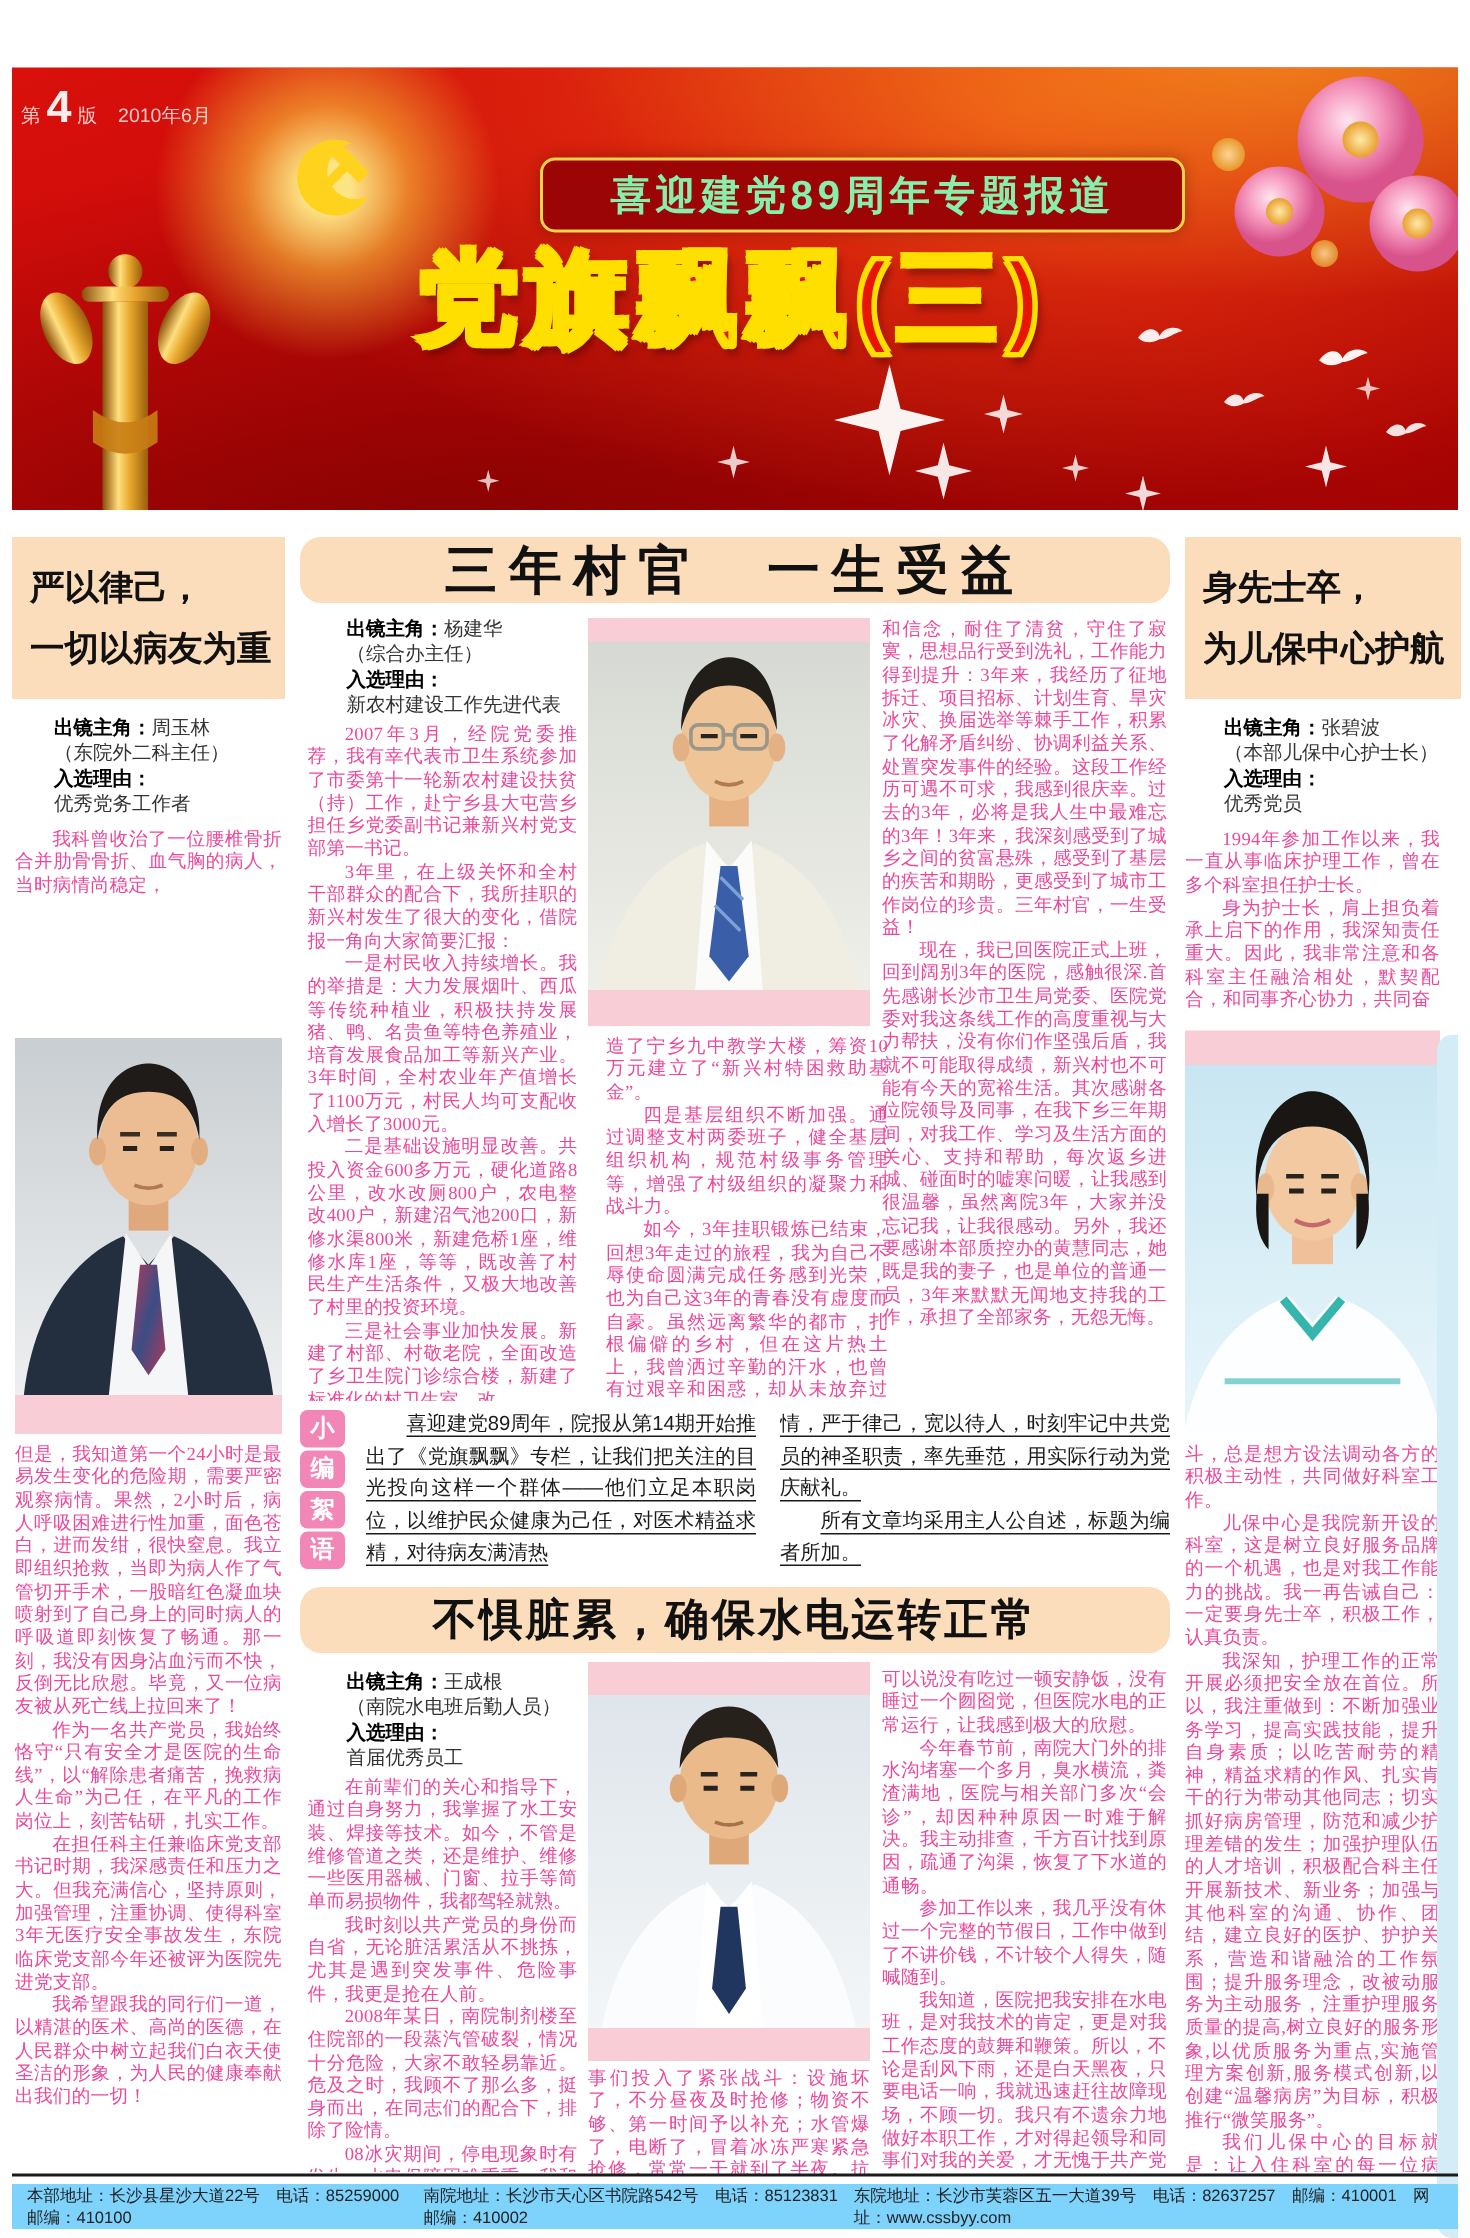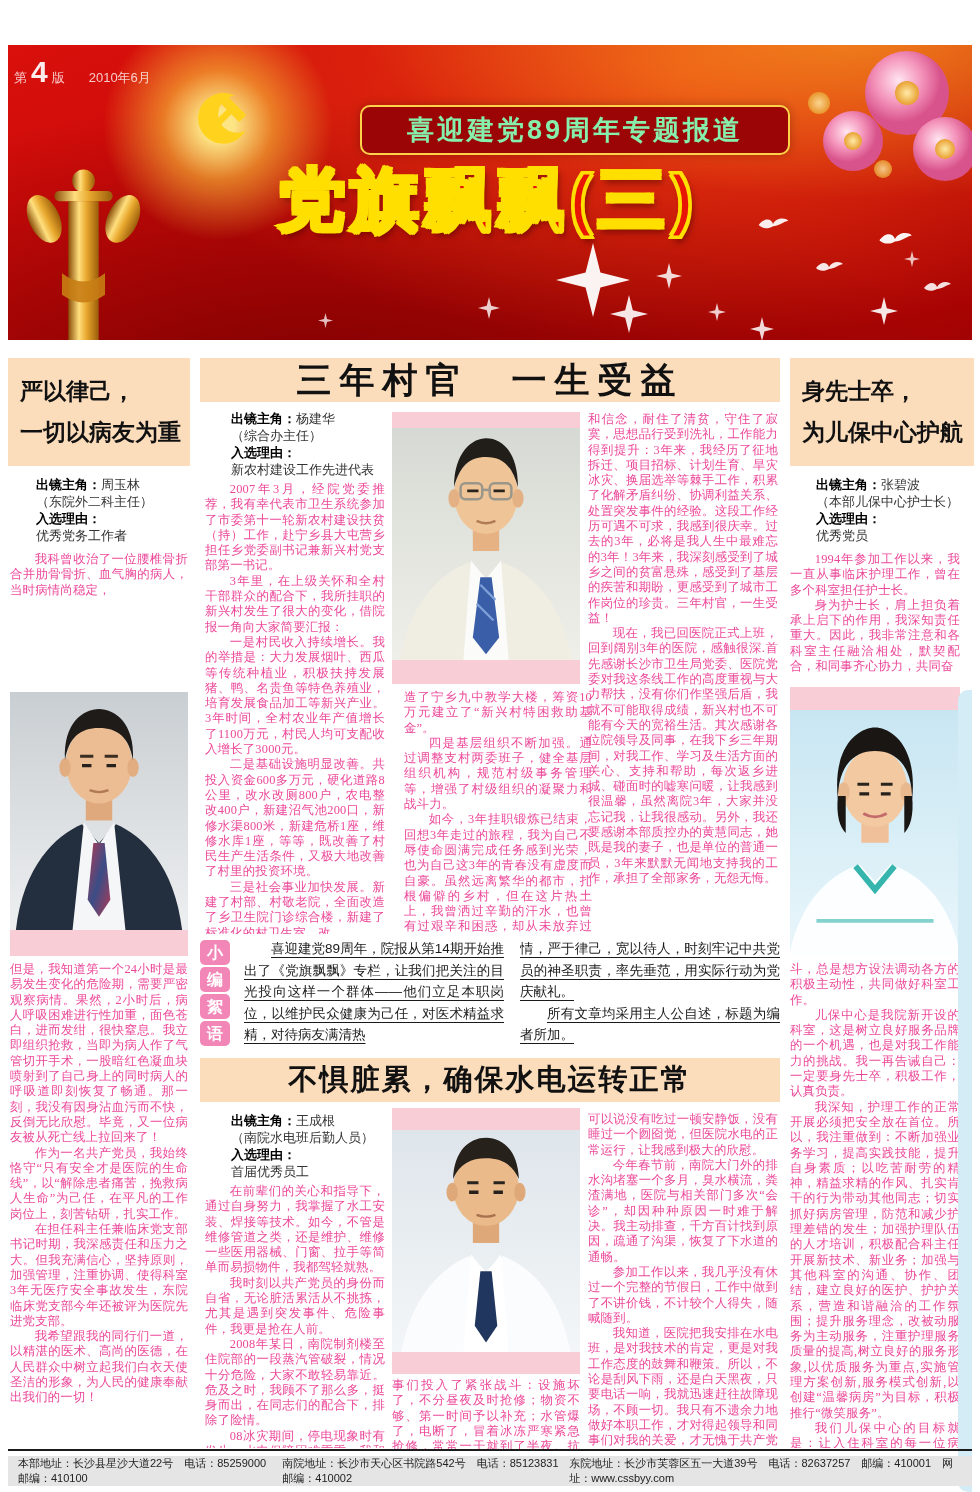--- a/index.html
+++ b/index.html
@@ -25,21 +25,21 @@
   .main-title{left:150px;top:112px;width:660px;text-align:center;
     font:bold 68px/1.25 "Liberation Sans",sans-serif;color:#e81507;letter-spacing:5px;
     -webkit-text-stroke:3px #ffdf00;
     text-shadow:0 0 2px #ffdf00,2px 2px 0 #ffdf00,-2px -2px 0 #ffdf00,2px -2px 0 #ffdf00,-2px 2px 0 #ffdf00,3px 5px 6px rgba(70,0,0,.55);}
   .sparkle{position:absolute;}
   .dove{position:absolute;}
   
   .side-head{background:#fbdcbb;padding:13px 8px 9px 12px;
     font:bold 23px/1.8 "Liberation Sans",sans-serif;color:#111;}
   .band{background:#fbdcbb;display:flex;align-items:center;justify-content:center;
-    font-family:"Liberation Sans",sans-serif;font-weight:bold;color:#111;}
+    font-family:"Liberation Sans",sans-serif;font-weight:bold;color:#111;border-radius:14px;}
   .band.big{font-size:35px;letter-spacing:8px;}
   .band.mid{font-size:29px;letter-spacing:2px;}
   
   .meta{font-size:13px;line-height:17px;padding-left:26px;color:#333;}
   .meta b{font-family:"Liberation Sans",sans-serif;color:#000;}
   
   .bodytxt{font-size:12.4px;line-height:15.3px;text-align:justify;overflow:hidden;
     color:#ec4899;letter-spacing:.2px;}
   .bodytxt p{margin:0;text-indent:2em;}
   .bodytxt.cont p:first-child{text-indent:0;}
@@ -53,35 +53,35 @@
   .note-label span{width:30px;height:25px;background:#f287b7;border-radius:5px;color:#fff;
     font:bold 16px/25px "Liberation Sans",sans-serif;text-align:center;}
   .note-cols{flex:1;display:flex;gap:16px;}
   .note-col{flex:1;font-family:"Liberation Sans",sans-serif;font-size:13.5px;line-height:21.5px;
     color:#1a1a1a;text-align:justify;overflow:hidden;}
   .note-col p{margin:0;text-indent:2em;text-decoration:underline;text-decoration-thickness:1px;
     text-underline-offset:3.5px;}
   .note-col.cont p:first-child{text-indent:0;}
   
   .footrule{left:8px;top:1449px;width:964px;height:2px;background:#1b1b1b;}
-  .footer{left:8px;top:1456px;width:964px;height:30px;background:#e5e5e5;display:flex;
+  .footer{left:8px;top:1456px;width:964px;height:30px;background:#7dd3fc;display:flex;
     align-items:center;justify-content:space-between;padding:0 10px;
     font-family:"Liberation Sans",sans-serif;font-size:11px;color:#222;}
   .bluestrip{left:958px;top:690px;width:14px;height:802px;background:#d3ecf5;
     border-radius:10px 0 0 10px;}
 </style>
 </head>
 <body>
 
 <div class="abs header">
   <div class="abs edition">
     <span>第</span>
     <span class="no">4</span>
     <span>版</span>
-    <span style="margin-left:20px">2010年6月</span>
+    <span style="margin-left:10px">2010年6月</span>
   </div>
 
   <svg class="abs" style="left:18px;top:108px;width:115px;height:190px" viewBox="0 0 90 150">
     <defs>
       <linearGradient id="gold" x1="0" y1="0" x2="1" y2="0">
         <stop offset="0" stop-color="#8a4d08"></stop>
           <stop offset=".35" stop-color="#ffdf7e"></stop>
         <stop offset=".6" stop-color="#e8a82e"></stop>
           <stop offset="1" stop-color="#9a5c0a"></stop>
       </linearGradient>

